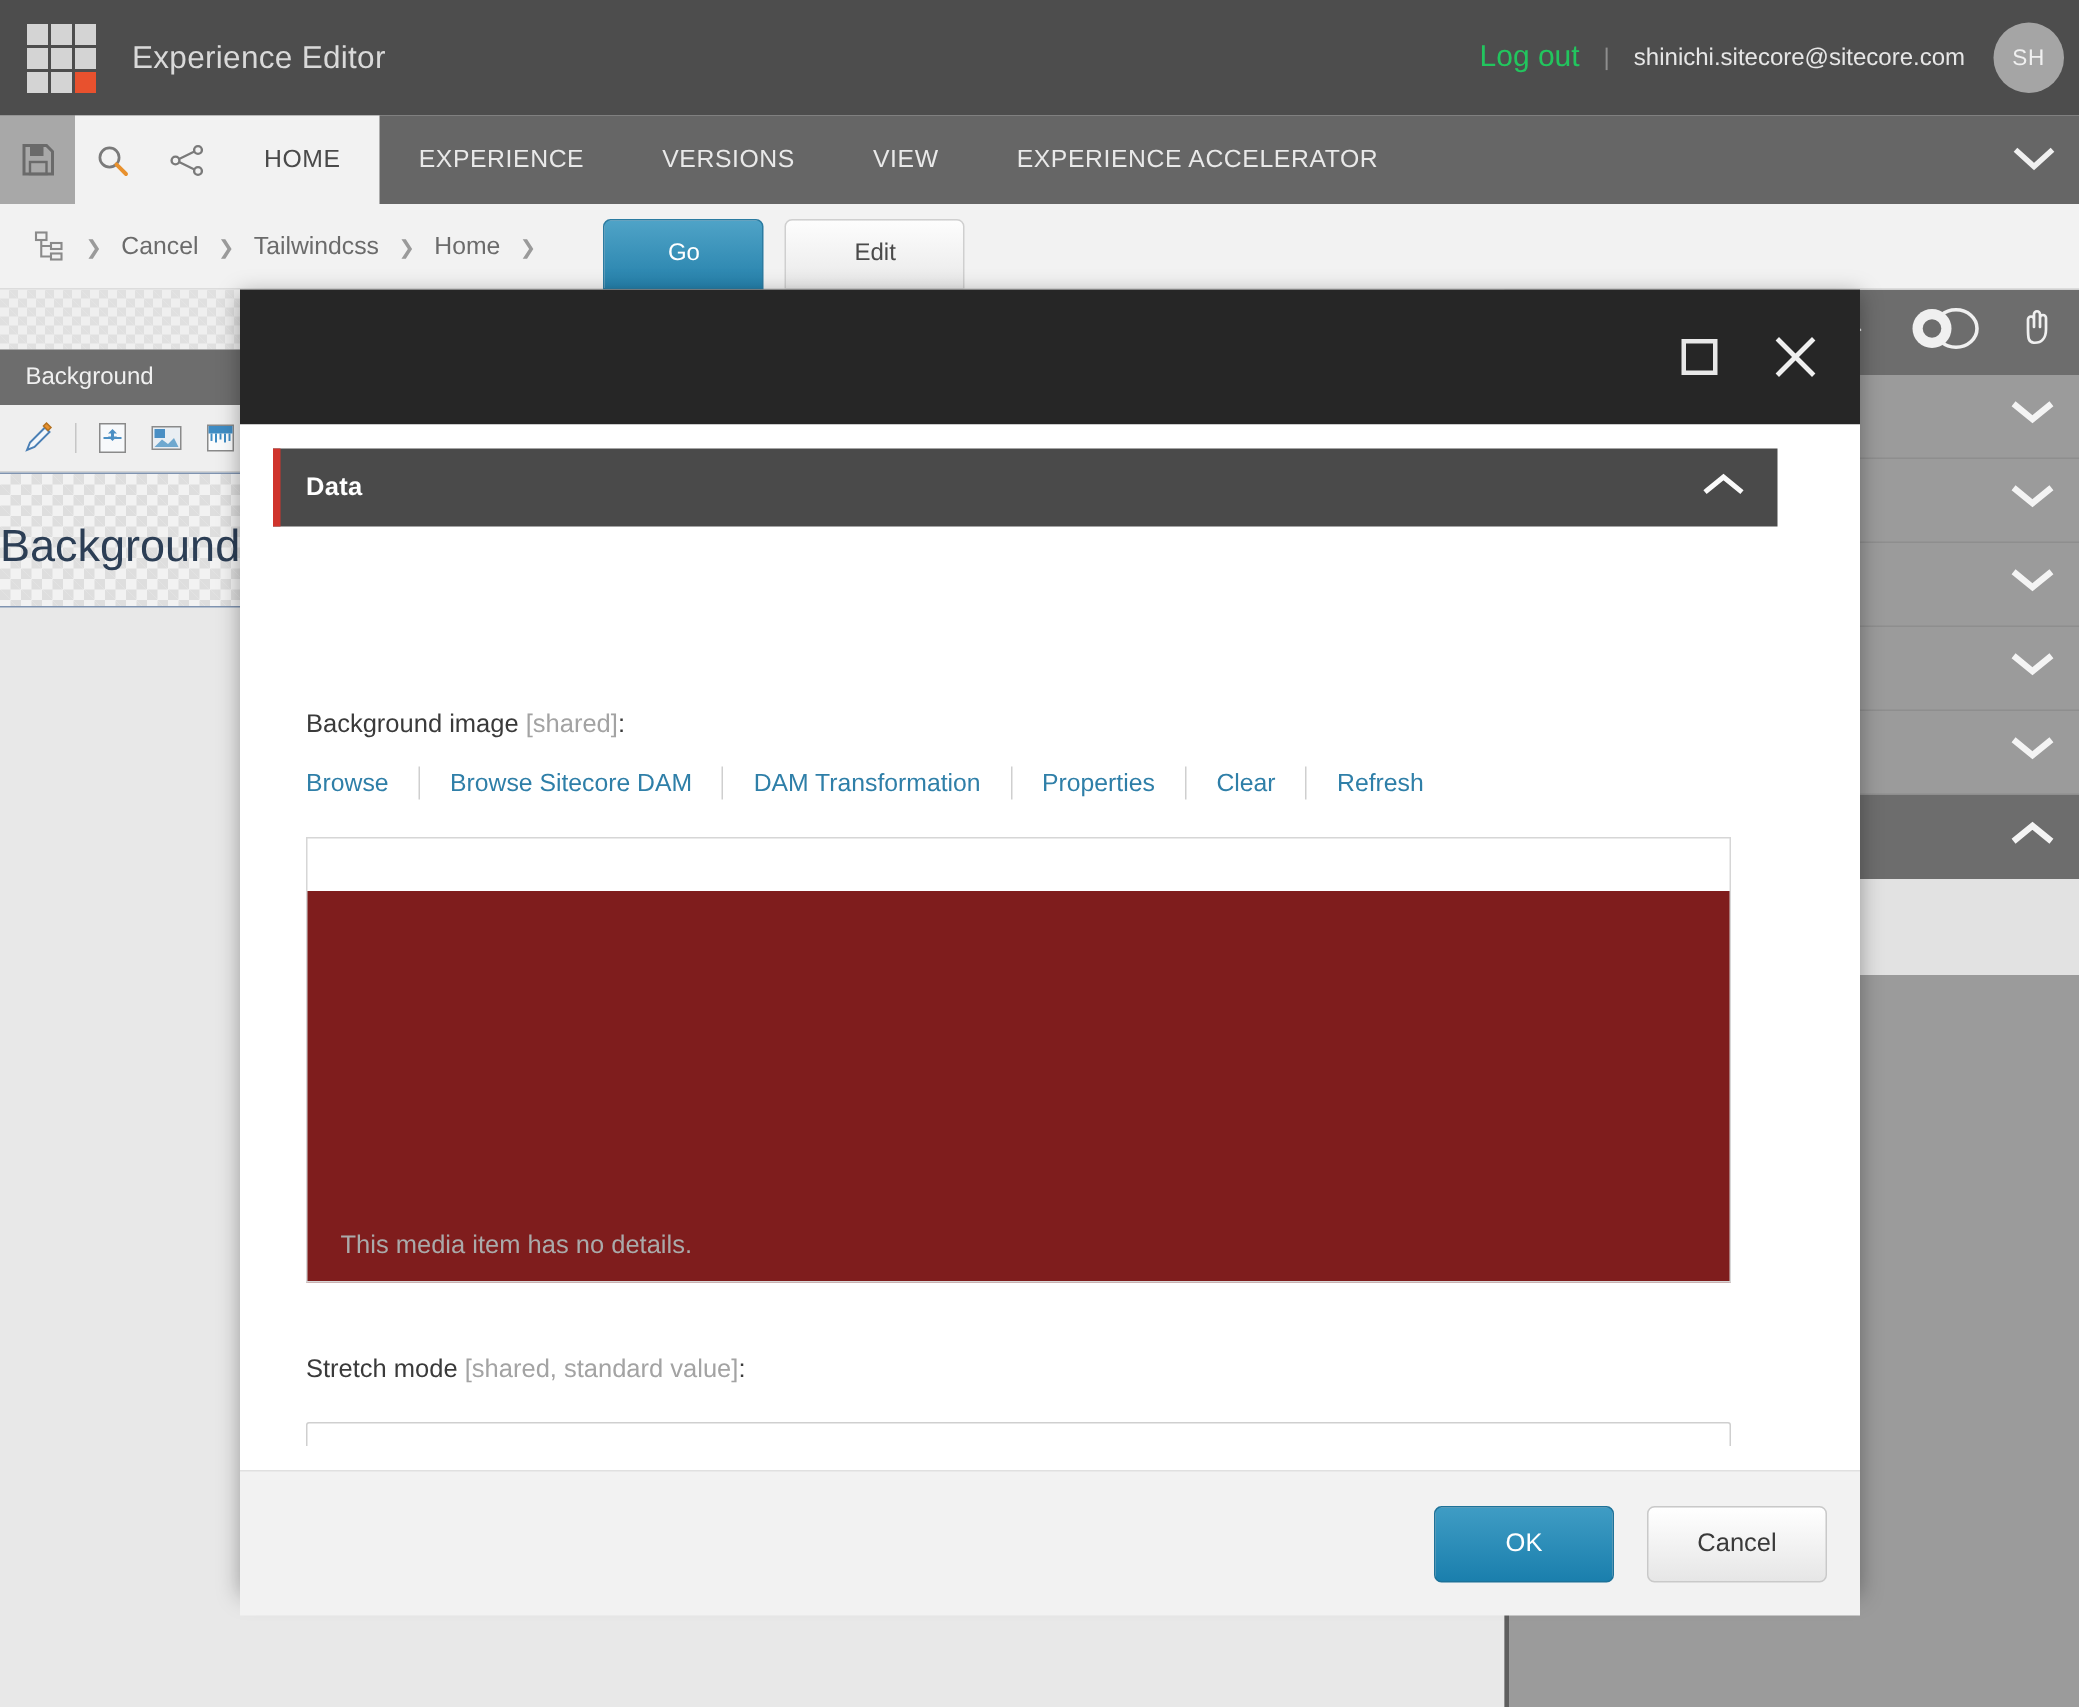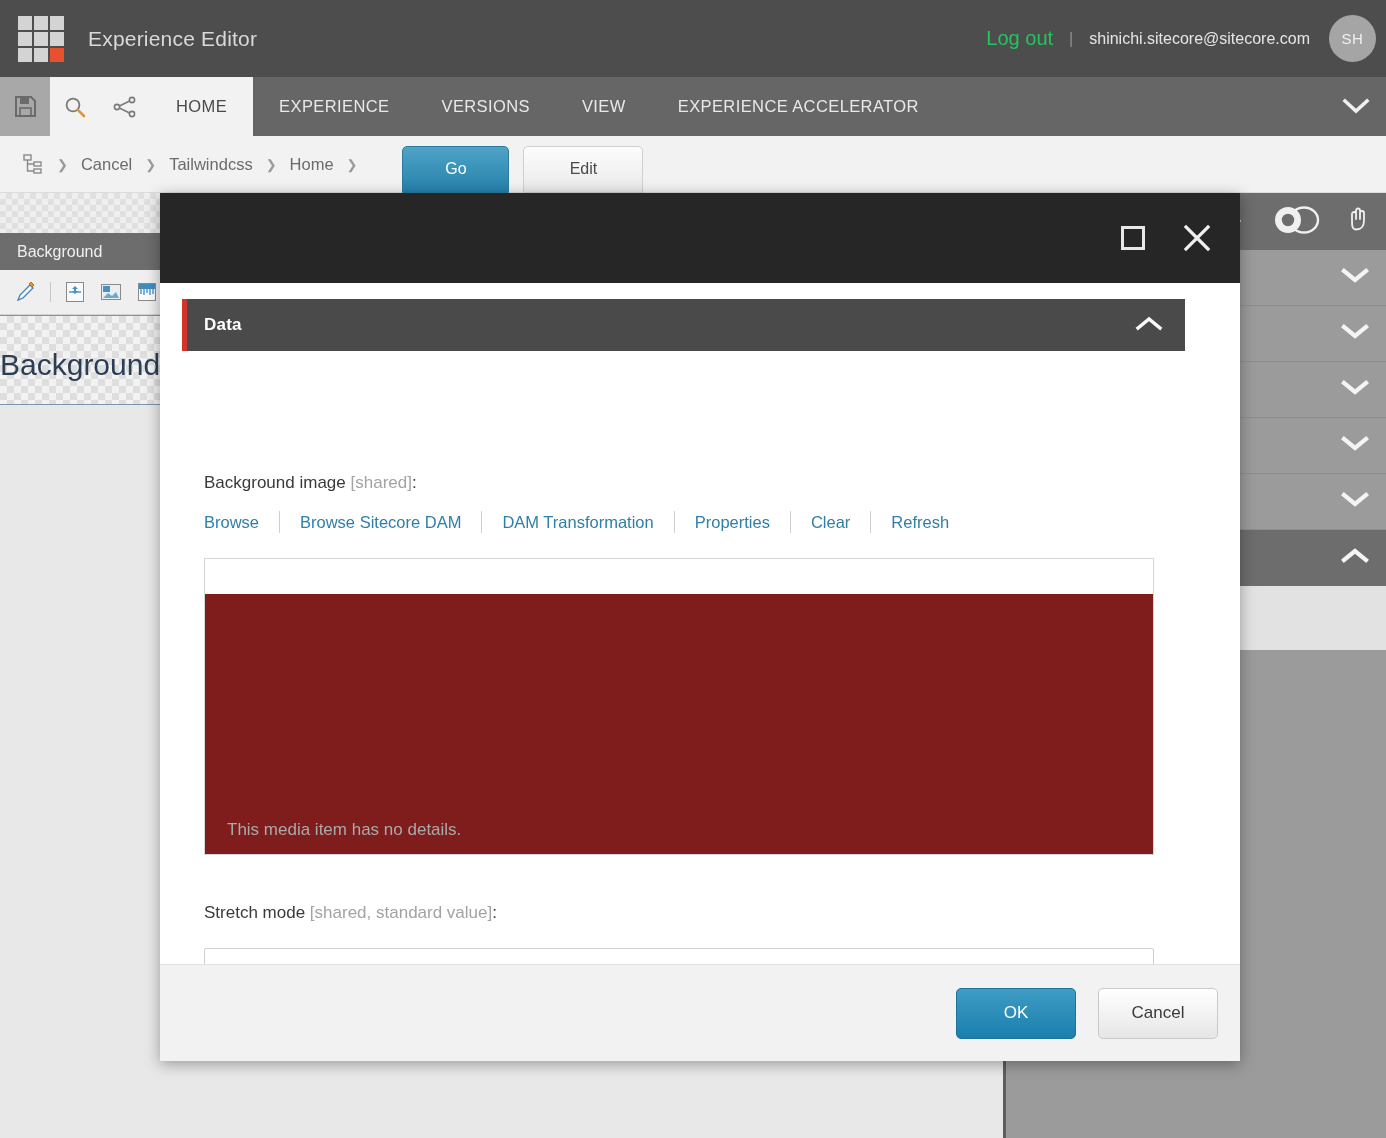--- a/index.html
+++ b/index.html
@@ -189,21 +189,21 @@
   }
   .select-wrap {
     position: absolute; left: 44px; top: 665px; width: 950px; height: 52px;
     border: 1px solid #cfcfcf; background: #fff; display: flex; align-items: center;
     cursor: pointer; border-radius: 2px;
   }
 
   .modal-footer {
     height: 97px; background: #f2f2f2; border-top: 1px solid #e0e0e0;
     display: flex; align-items: center; justify-content: flex-end;
-    gap: 22px; padding-right: 22px;
+    gap: 22px; padding-right: 22px; margin-top: 16px;
   }
   .btn-ok, .btn-cancel {
     width: 120px; height: 51px; border-radius: 5px; font-size: 17px;
     display: flex; align-items: center; justify-content: center; cursor: pointer;
   }
   .btn-ok { color: #fff; background: linear-gradient(#3f9cc4, #1a7fad); border: 1px solid #1d7299; }
   .btn-cancel { color: #3a3a3a; background: linear-gradient(#ffffff, #e6e6e6); border: 1px solid #c9c9c9; }
 </style>
 </head>
 <body>

